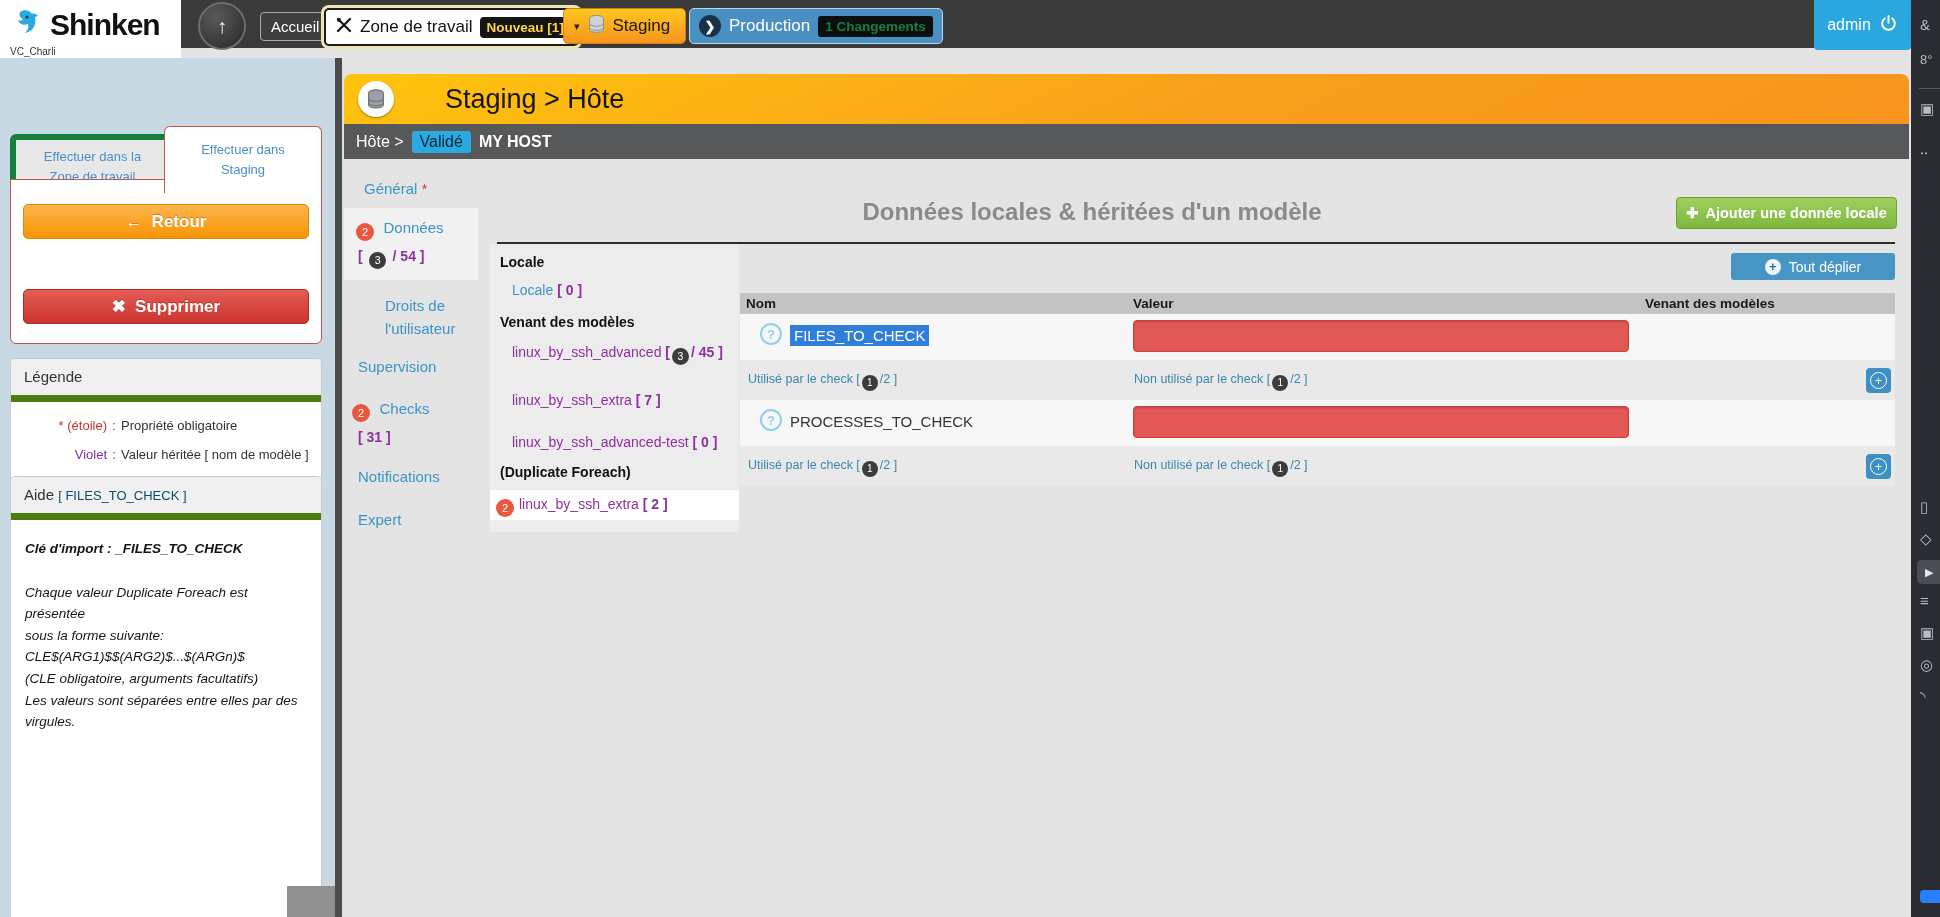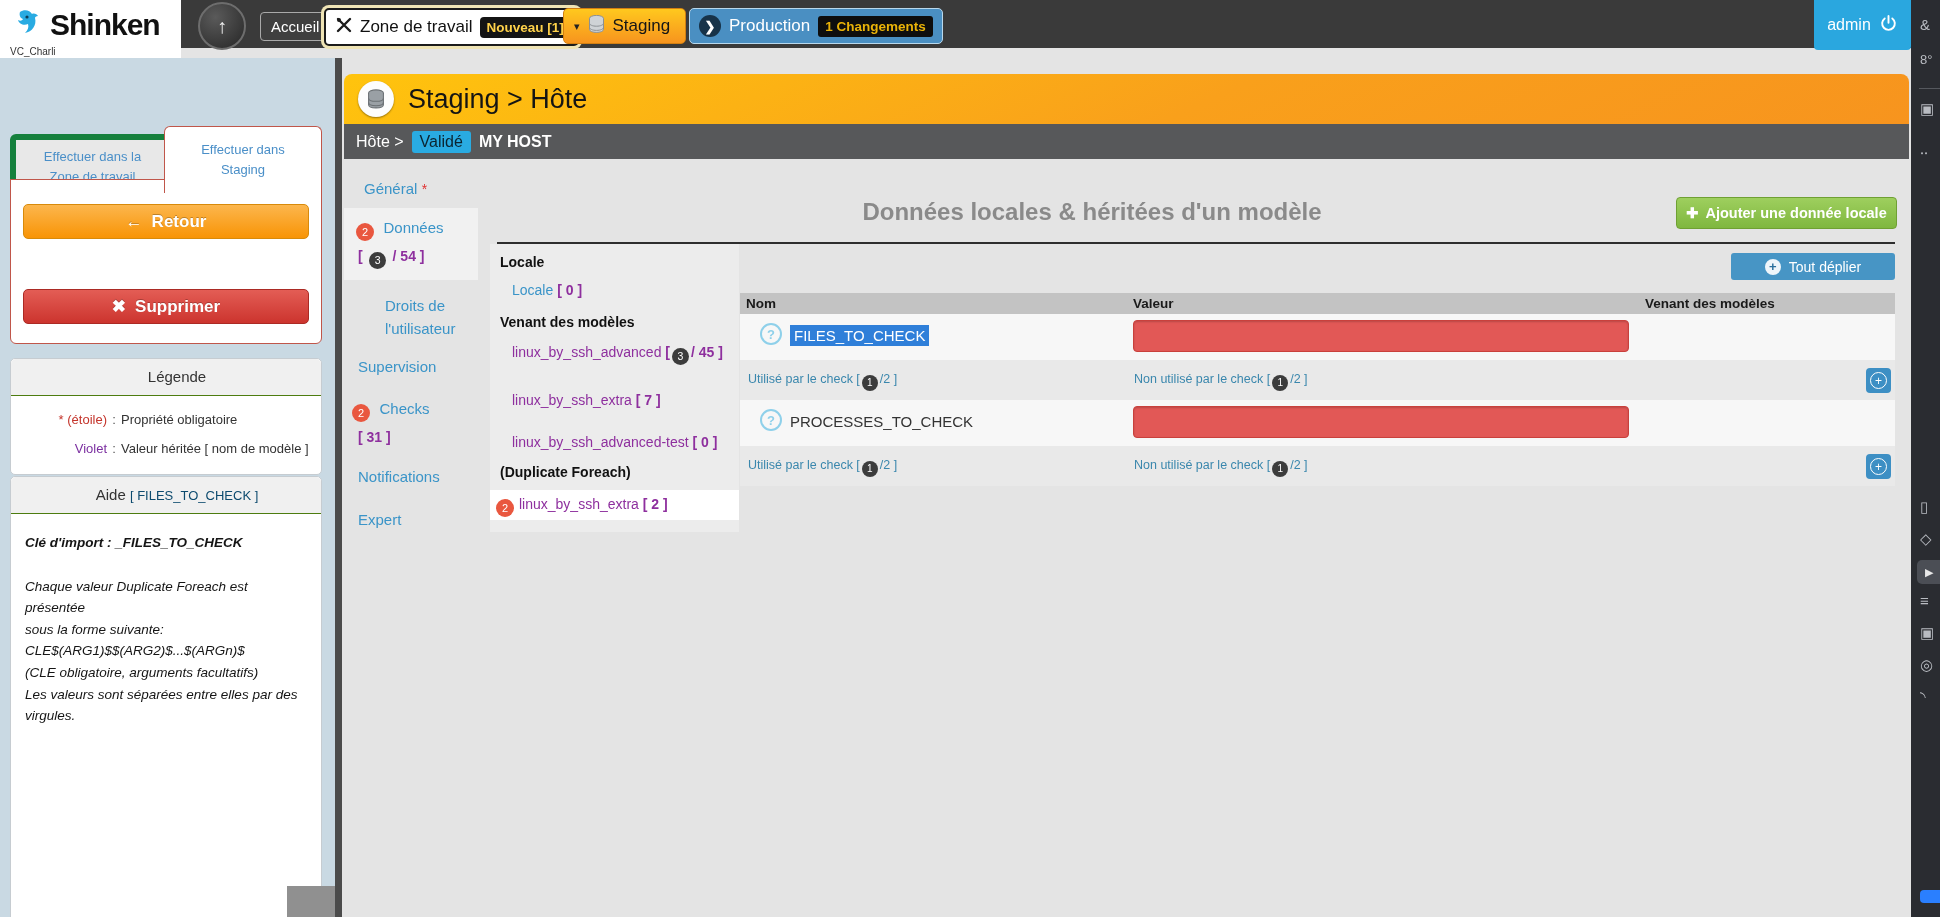--- a/index.html
+++ b/index.html
@@ -22,21 +22,21 @@
             border:2px solid #1b1b1b;box-shadow:0 0 0 3px #efe4b5;}
   #workzone-badge{background:#141414;color:#ffd24a;font-size:13.5px;font-weight:bold;
             padding:3px 6px;border-radius:4px;}
   #staging-btn{left:563px;top:8px;height:34px;padding:0 15px 0 10px;
             background:linear-gradient(#ffc81e,#f7941e);color:#161616;border:1px solid #d27f12;}
   #staging-caret{font-size:11px;color:#222;}
   #production-btn{left:689px;top:8px;height:34px;padding:0 9px;background:#4a8fc2;
             border:1px solid #b9d8ec;color:#fff;}
   #production-icon{width:22px;height:22px;border-radius:50%;background:#173349;color:#fff;
             display:flex;align-items:center;justify-content:center;font-size:13px;font-weight:bold;}
-  #production-badge{background:#0e0e0e;color:#eab308;font-size:13.5px;font-weight:bold;
+  #production-badge{background:#0e0e0e;color:#15803d;font-size:13.5px;font-weight:bold;
             padding:3px 7px;border-radius:3px;}
   #admin-btn{left:1814px;top:0;width:97px;height:50px;background:#2aa7df;color:#fff;
             font-size:16px;display:flex;align-items:center;justify-content:center;gap:8px;
             position:absolute;border-radius:0 0 4px 4px;cursor:pointer;}
   
   #right-strip{position:absolute;left:1911px;top:0;width:29px;height:917px;background:#2a2c31;z-index:6;overflow:hidden;}
   .rs-icon{position:absolute;left:9px;color:#b9bcc2;font-size:15px;}
   .rs-divider{position:absolute;left:8px;width:26px;height:1px;background:#55585e;}
   .rs-play-wrap{position:absolute;left:6px;width:26px;height:24px;background:#4b4e55;border-radius:5px;
             color:#e8e8e8;display:flex;align-items:center;padding-left:8px;font-size:11px;}
@@ -51,43 +51,43 @@
   #tab-staging{left:164px;top:68px;width:156px;height:53px;background:#fff;border:1px solid #c0564a;
             border-bottom:none;padding-top:13px;z-index:2;}
   #action-panel{position:absolute;left:10px;top:121px;width:310px;height:163px;background:#fff;
             border:1px solid #c0564a;border-radius:0 6px 6px 6px;}
   .big-btn{position:absolute;left:12px;width:284px;height:33px;border-radius:5px;color:#fff;
             font-size:17px;font-weight:bold;display:flex;align-items:center;justify-content:center;gap:9px;
             text-shadow:0 -1px 0 rgba(0,0,0,.25);cursor:pointer;}
   #btn-retour{top:24px;background:linear-gradient(#fcb64d,#f89406);border:1px solid #d88a0a;}
   #btn-supprimer{top:109px;background:linear-gradient(#e35d55,#cc342e);border:1px solid #ab2a24;}
   .panel{position:absolute;left:10px;width:310px;background:#fff;border:1px solid #c6ccd1;border-radius:5px;}
-  .panel-header{height:36px;line-height:36px;padding-left:22px;background:#f0f0f0;
-            border-bottom:1px solid #4d7c0f;border-radius:5px 5px 0 0;font-size:15px;color:#333;text-align:center;}
+  .panel-header{height:36px;line-height:36px;padding-left:13px;background:#f0f0f0;
+            border-bottom:7px solid #4d7c0f;border-radius:5px 5px 0 0;font-size:15px;color:#333;}
   #legend-panel{top:300px;}
   #legend-body{padding:16px 8px 18px 0;font-size:13px;}
   .legend-row{display:grid;grid-template-columns:96px 14px auto;margin-bottom:14px;}
   .legend-row:last-child{margin-bottom:0;}
   .legend-term{text-align:right;}
   .legend-sep{text-align:center;color:#555;}
   .term-star{color:#c4342b;}
   .term-violet{color:#7b2fa0;}
   .legend-desc{color:#333;}
   #help-panel{top:418px;height:494px;}
   #help-context{color:#0c4a6e;font-size:13px;}
   #help-body{padding:18px 14px;font-style:italic;font-size:13.5px;color:#151515;line-height:1.6;}
   #help-import{font-weight:bold;margin-bottom:22px;}
   
   #main{position:absolute;left:342px;top:58px;width:1569px;height:859px;background:#e4e4e4;}
   #main-header{position:absolute;left:2px;top:16px;width:1565px;height:50px;border-radius:8px 8px 0 0;
             background:linear-gradient(155deg,#ffc40d 0%,#f9a01b 55%,#f7941e 100%);
             display:flex;align-items:center;gap:14px;padding-left:14px;box-sizing:border-box;}
   #db-circle{width:36px;height:36px;border-radius:50%;background:#fdfdfd;box-shadow:0 1px 2px rgba(0,0,0,.4);
             display:flex;align-items:center;justify-content:center;}
-  #main-title{font-size:27px;color:#141414;}
+  #main-title{font-size:27px;color:#141414;margin-left:37px;}
   #breadcrumb{position:absolute;left:2px;top:66px;width:1565px;height:35px;background:#57585a;
             display:flex;align-items:center;gap:8px;padding-left:12px;box-sizing:border-box;
             color:#fff;font-size:16px;}
   #bc-status{background:#29abe2;color:#0b2430;padding:2px 8px;border-radius:3px;}
   #bc-host{font-weight:bold;}
   
   .nav-link{color:#3a94c8;font-size:15px;cursor:pointer;}
   .req-star{color:#e03131;font-size:14px;}
   .badge-red{display:inline-flex;width:18px;height:18px;border-radius:50%;background:#e9573f;color:#fff;
             font-size:11px;align-items:center;justify-content:center;margin-right:5px;vertical-align:-3px;}

